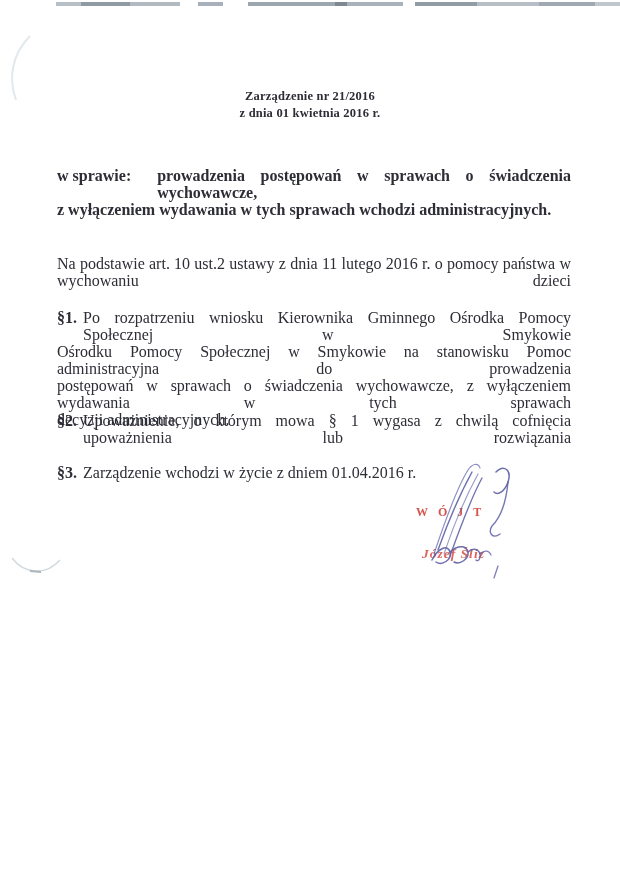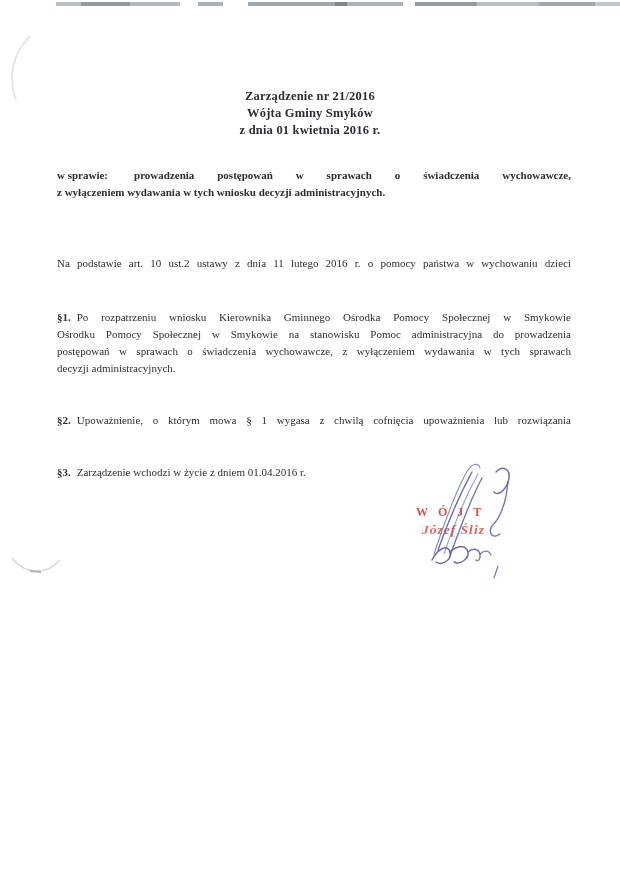--- a/index.html
+++ b/index.html
@@ -27,40 +27,40 @@
   .curl { position: absolute; pointer-events: none; }
   .curl-top { left: 2px; top: 34px; }
   .curl-left { left: 8px; top: 548px; }
 
   .title {
     position: absolute; top: 88px; left: 0; width: 100%;
     text-align: center; font-weight: bold;
     font-size: 12.5px; line-height: 17px;
     letter-spacing: .2px;
   }
-  .block { position: absolute; left: 57px; width: 514px; font-size: 11px; line-height: 17px; }
+  .block { position: absolute; left: 57px; width: 514px; font-size: 16px; line-height: 17px; }
   .subject { top: 167px; font-weight: bold; }
   .preamble { top: 255px; }
   .sec1 { top: 309px; }
   .sec2 { top: 412px; }
   .sec3 { top: 464px; }
   .b { font-weight: bold; }
   .flexline { display: flex; gap: 6px; }
   .flexline.wide { gap: 26px; }
   .fill { flex: 1; }
   .just { text-align: justify; text-align-last: justify; }
 
   .sig-ink { position: absolute; left: 408px; top: 462px; }
   .stamp-title {
     position: absolute; left: 416px; top: 505px;
     font-size: 12px; font-weight: bold; letter-spacing: 10px;
     color: #d5564d;
   }
   .stamp-name {
-    position: absolute; left: 422px; top: 522px;
+    position: absolute; left: 422px; top: 546px;
     font-size: 13.5px; font-weight: bold; font-style: italic;
     letter-spacing: 1px; color: #de645c;
   }
 </style>
 </head>
 <body>
 
 <div class="page" style="background: rgb(255, 255, 255); color: rgb(45, 45, 54);">
 
   <div class="scan-edge"></div>
@@ -68,30 +68,29 @@
   <svg class="curl curl-top" width="40" height="70" viewBox="0 0 40 70">
     <path d="M28,2 C10,20 6,44 14,66" fill="none" stroke="#e3e8ec" stroke-width="2"></path>
   </svg>
   <svg class="curl curl-left" width="56" height="36" viewBox="0 0 56 36">
     <path d="M4,10 C16,26 38,28 52,12" fill="none" stroke="#d3dade" stroke-width="1.5"></path>
     <path d="M22,23 L33,24" fill="none" stroke="#aeb6bd" stroke-width="2"></path>
   </svg>
 
   <div class="title">
     <div>Zarządzenie nr 21/2016</div>
-    <div>Wójta Gminy Smyków</div>
     <div>z dnia 01 kwietnia 2016 r.</div>
   </div>
 
   <div class="block subject">
     <div class="flexline wide">
       <span>w sprawie:</span>
       <span class="fill just">prowadzenia postępowań w sprawach o świadczenia wychowawcze,</span>
     </div>
-    <div>z wyłączeniem wydawania w tych wniosku decyzji administracyjnych.</div>
+    <div>z wyłączeniem wydawania w tych sprawach wchodzi administracyjnych.</div>
   </div>
 
   <div class="block preamble">
     <div class="just">Na podstawie art. 10 ust.2 ustawy z dnia 11 lutego 2016 r. o pomocy państwa w wychowaniu dzieci</div>
   </div>
 
   <div class="block sec1">
     <div class="flexline">
       <span class="b">§1.</span>
       <span class="fill just">Po rozpatrzeniu wniosku Kierownika Gminnego Ośrodka Pomocy Społecznej w Smykowie</span>

